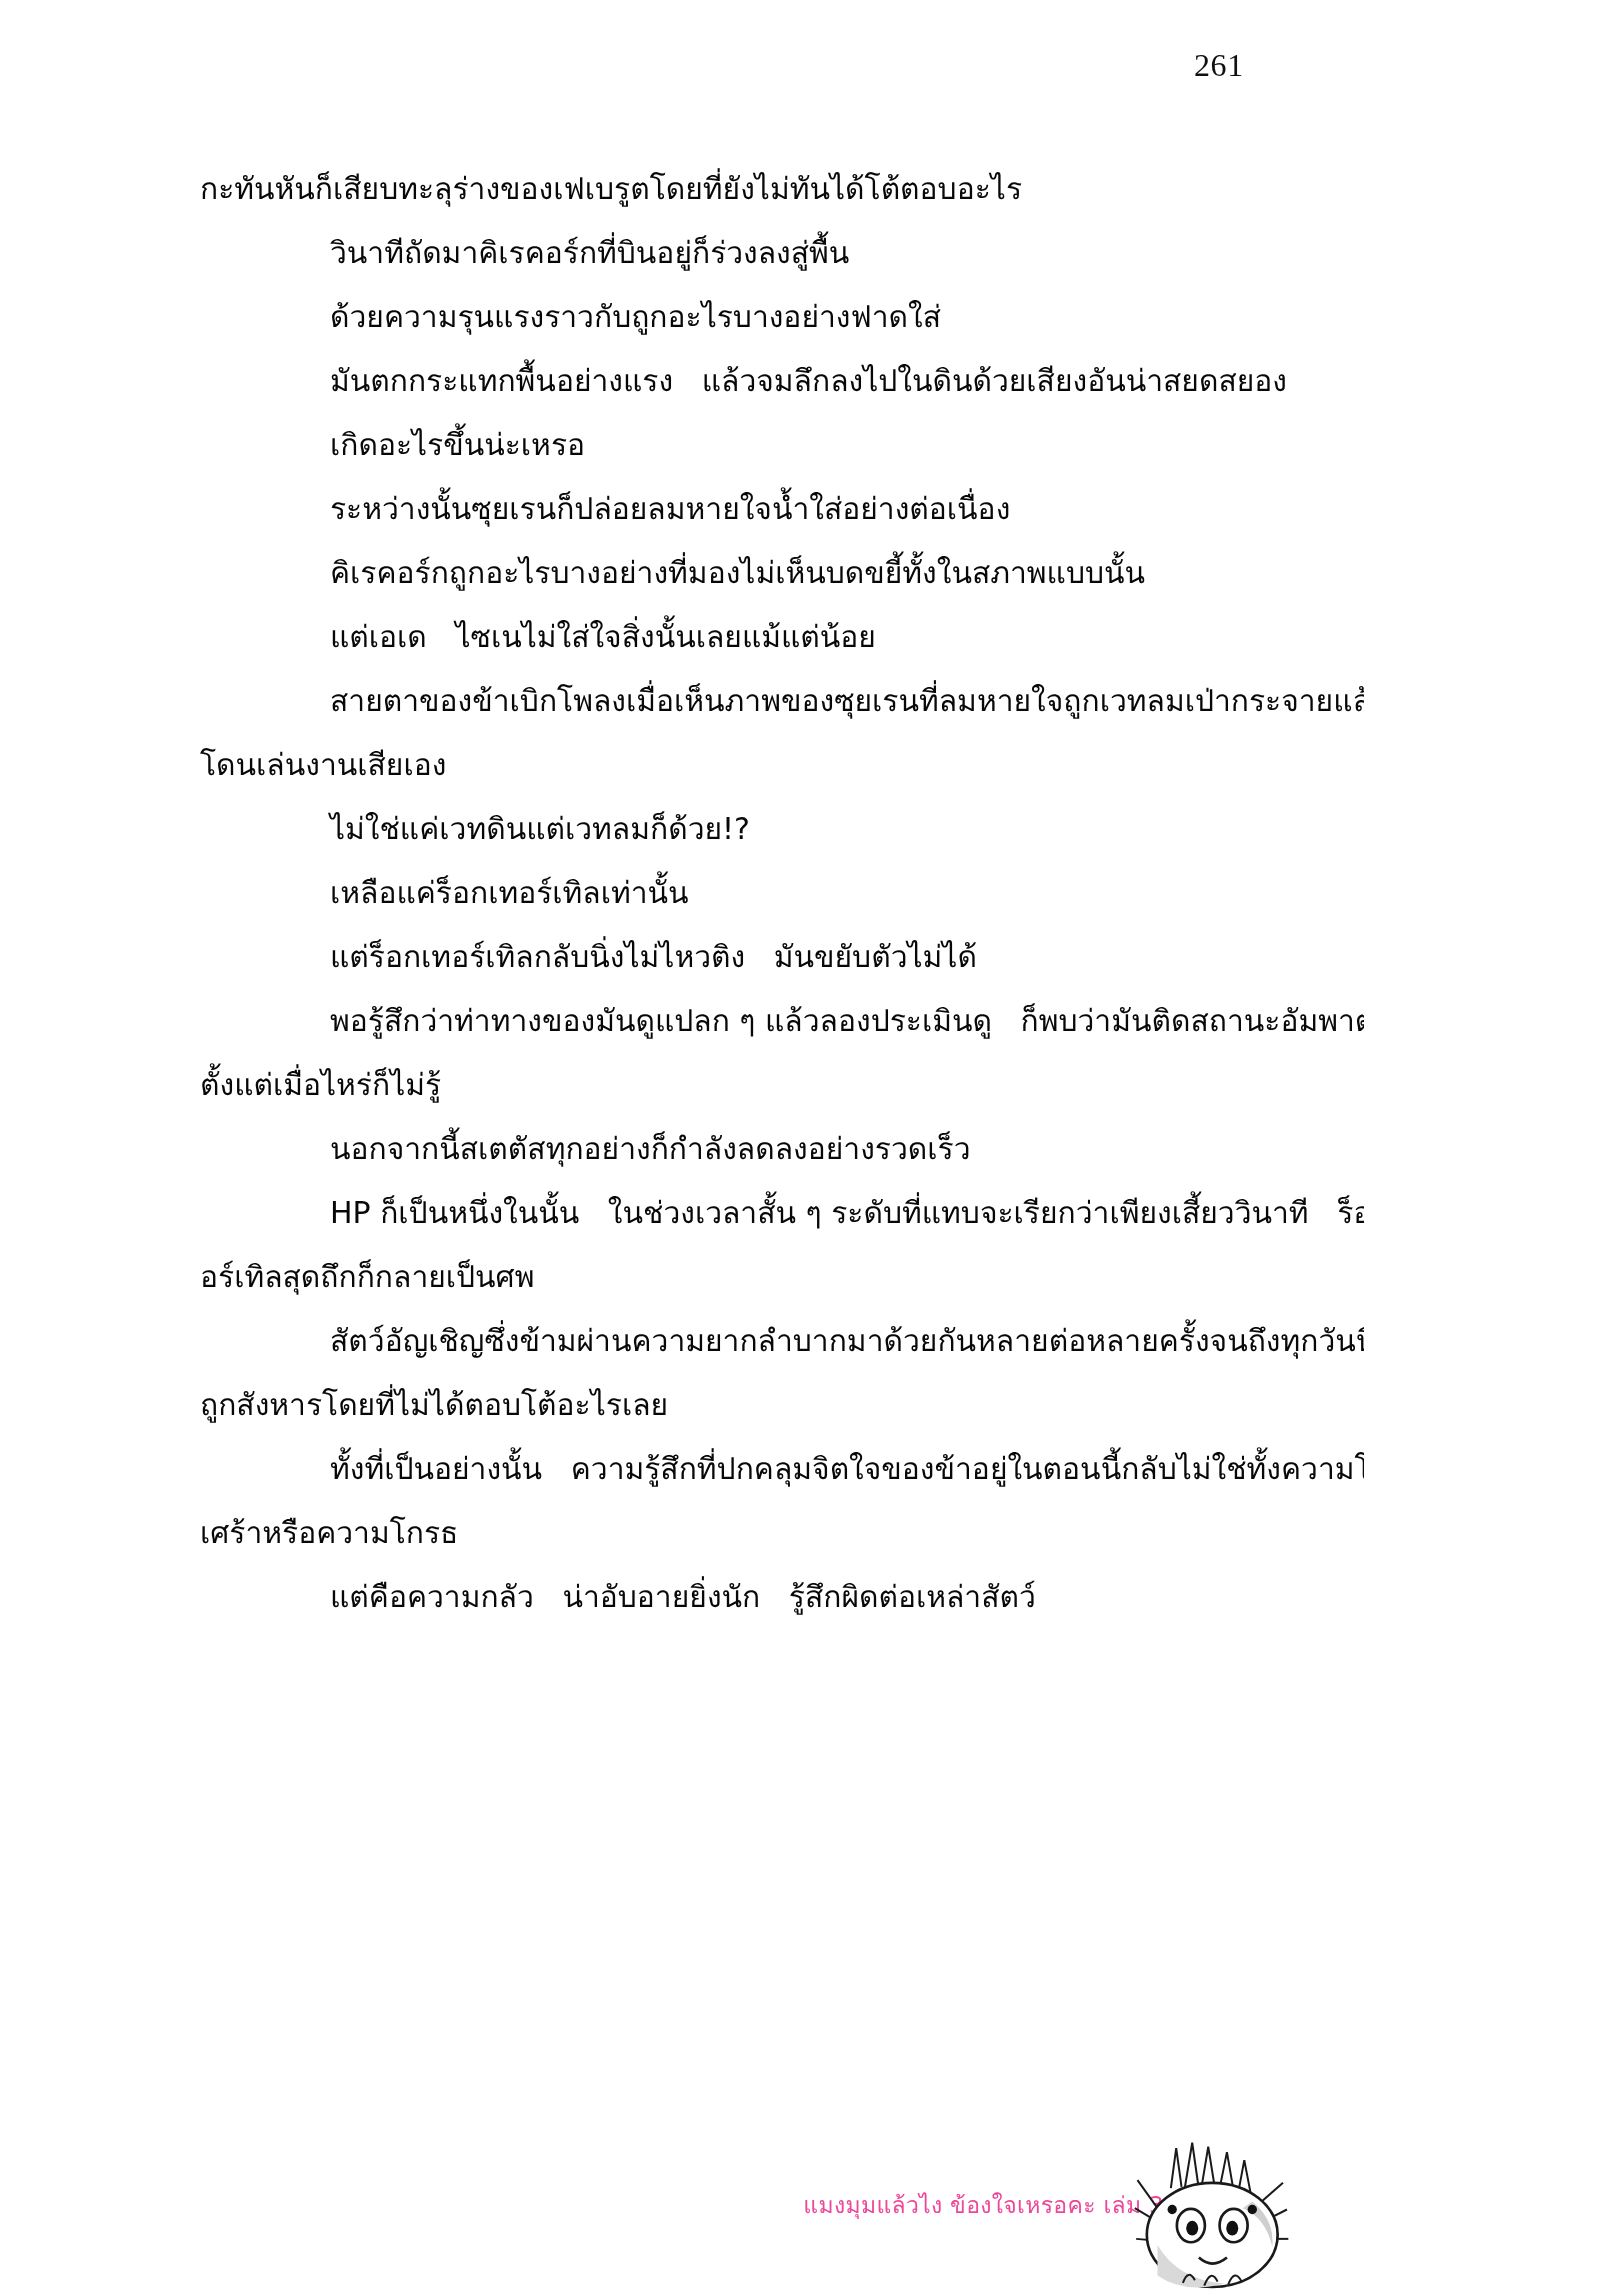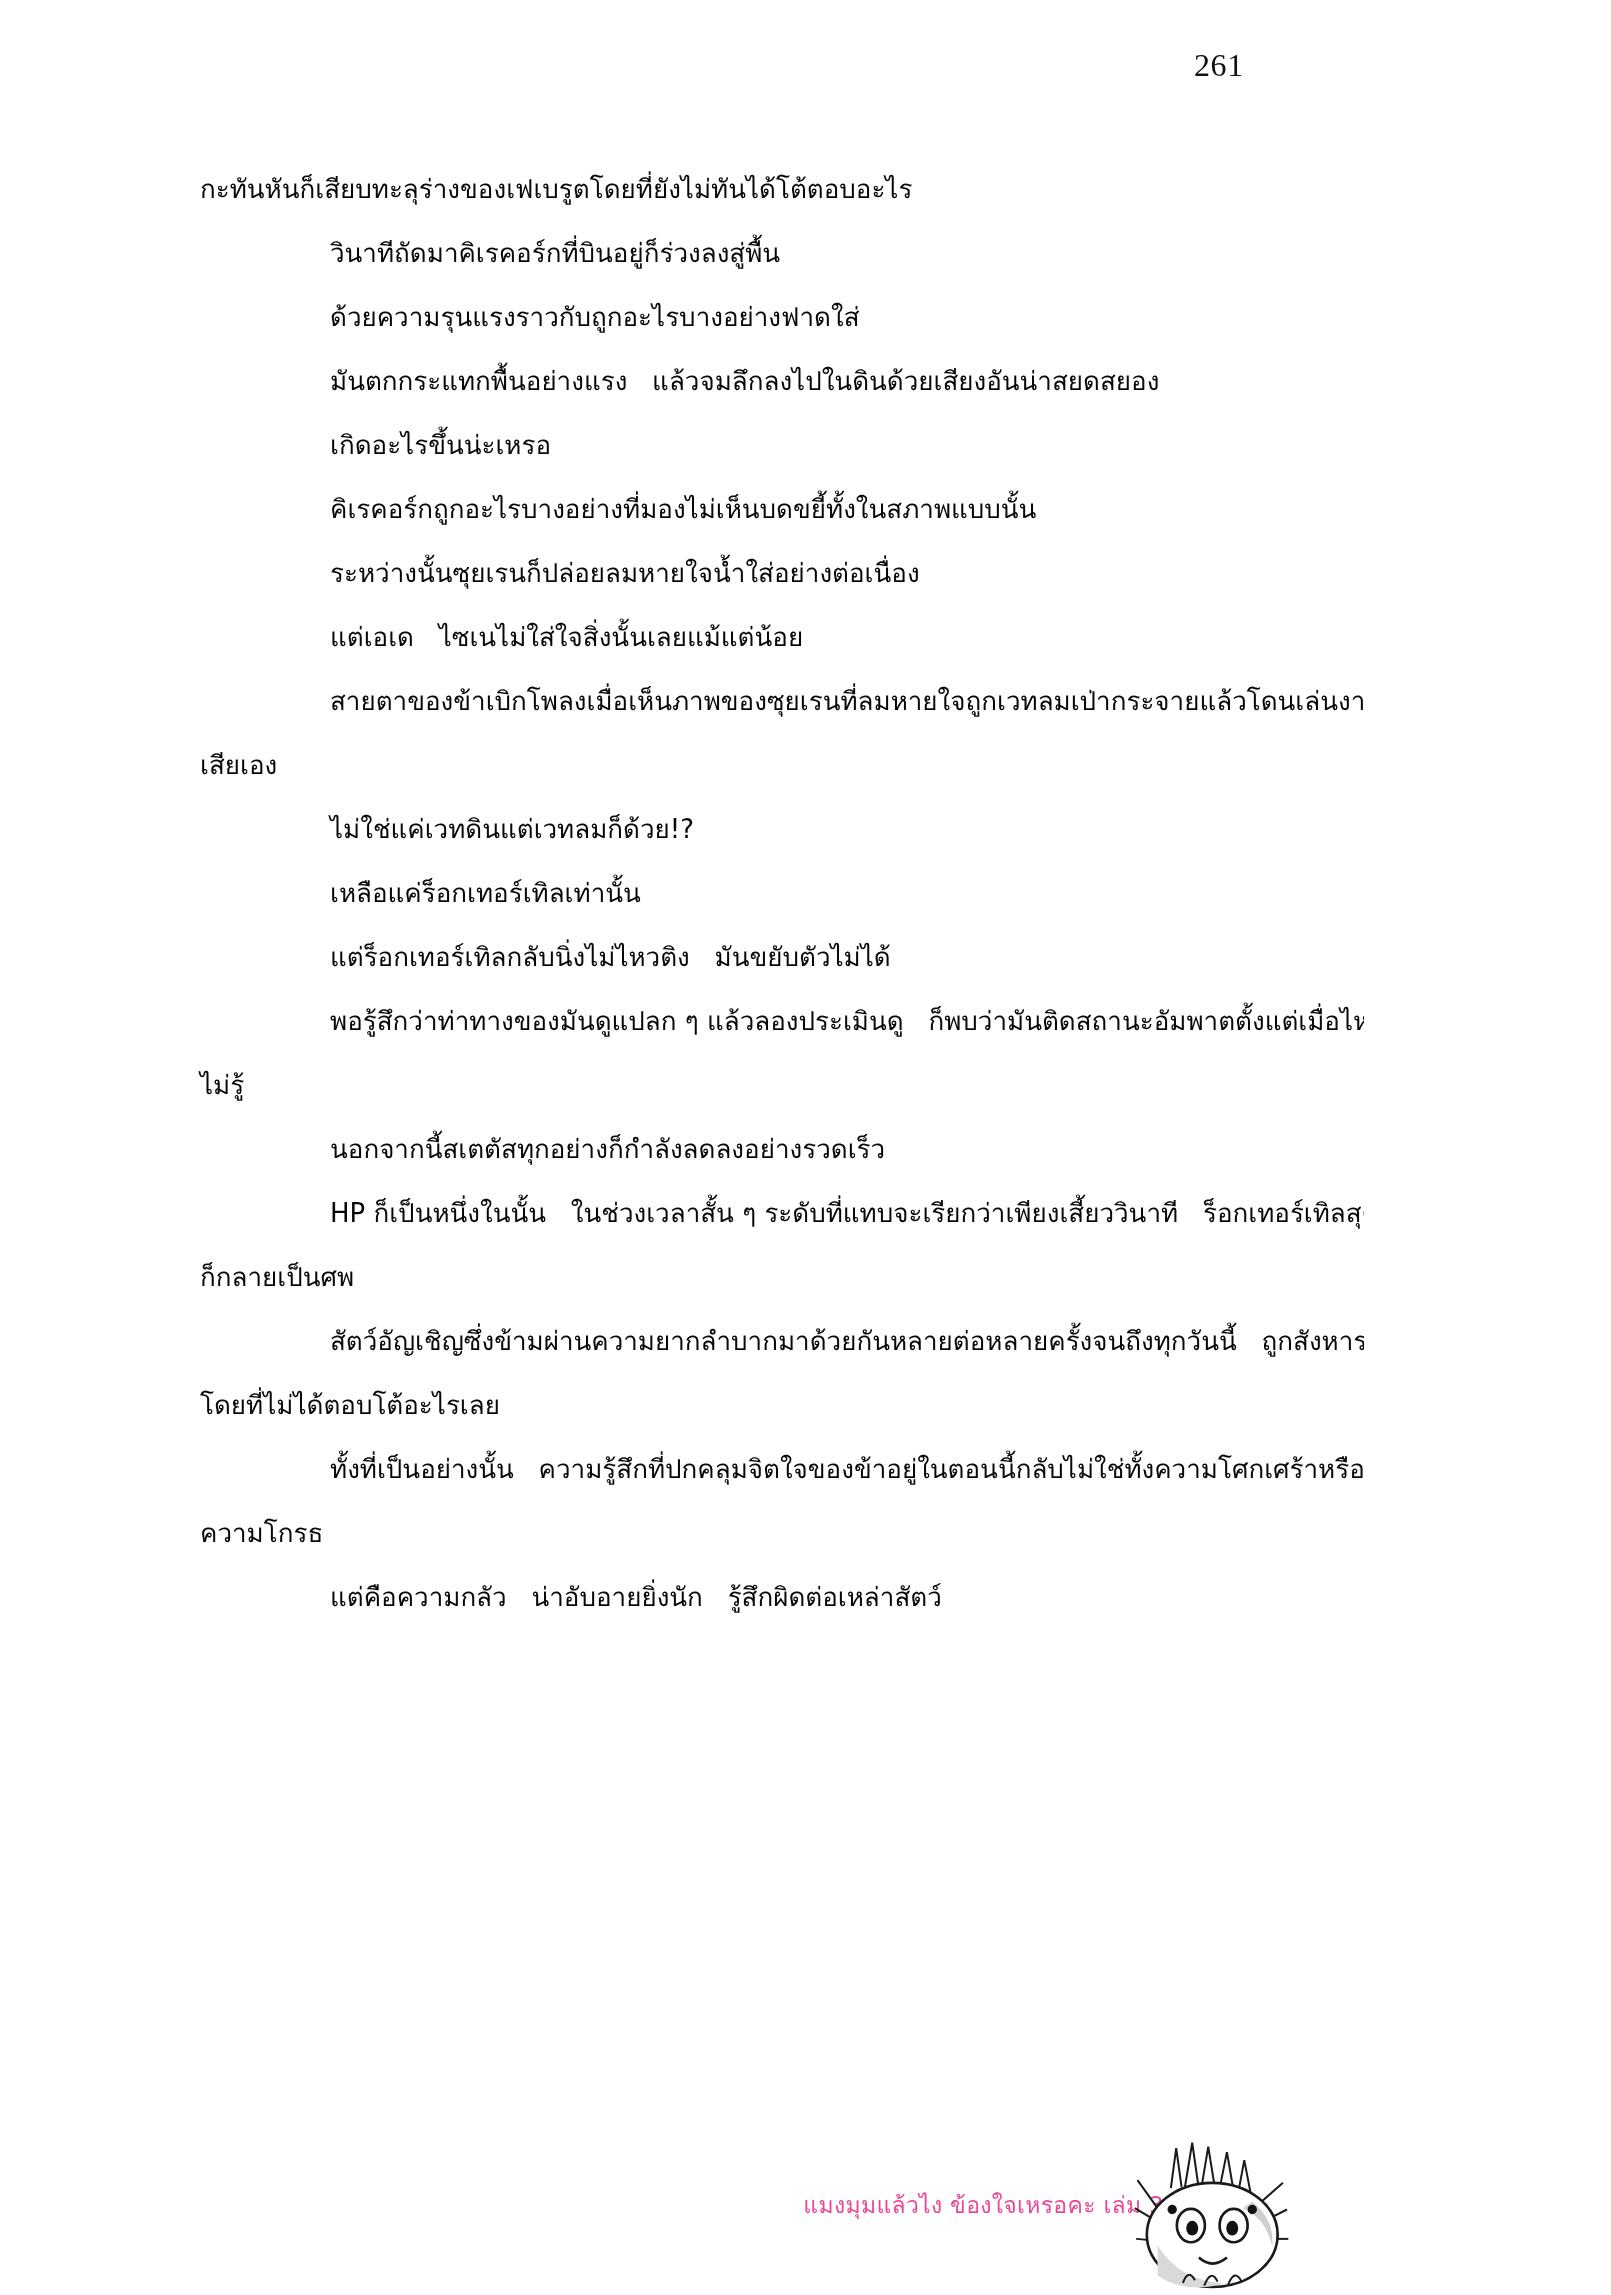--- a/index.html
+++ b/index.html
@@ -23,21 +23,21 @@
     font-size: 32px;
     font-family: "Liberation Serif", serif;
     letter-spacing: 0.7px;
     color: #111111;
   }
   .body-text {
     position: absolute;
     top: 157px;
     left: 200px;
     width: 1221px;
-    font-size: 26px;
+    font-size: 30px;
     line-height: 64px;
     color: #080808;
   }
   .para {
     margin: 0;
     text-indent: 130px;
     white-space: pre-wrap;
   }
   .para.no-indent {
     text-indent: 0;
@@ -70,22 +70,22 @@
 <div class="page">
 
   <div class="page-number">261</div>
 
   <div class="body-text">
     <p class="para no-indent">กะทันหันก็เสียบทะลุร่างของเฟเบรูตโดยที่ยังไม่ทันได้โต้ตอบอะไร</p>
     <p class="para">วินาทีถัดมาคิเรคอร์กที่บินอยู่ก็ร่วงลงสู่พื้น</p>
     <p class="para">ด้วยความรุนแรงราวกับถูกอะไรบางอย่างฟาดใส่</p>
     <p class="para">มันตกกระแทกพื้นอย่างแรง   แล้วจมลึกลงไปในดินด้วยเสียงอันน่าสยดสยอง</p>
     <p class="para">เกิดอะไรขึ้นน่ะเหรอ</p>
+    <p class="para">ระหว่างนั้นซุยเรนก็ปล่อยลมหายใจน้ำใส่อย่างต่อเนื่อง</p>
     <p class="para">คิเรคอร์กถูกอะไรบางอย่างที่มองไม่เห็นบดขยี้ทั้งในสภาพแบบนั้น</p>
-    <p class="para">ระหว่างนั้นซุยเรนก็ปล่อยลมหายใจน้ำใส่อย่างต่อเนื่อง</p>
     <p class="para">แต่เอเด   ไซเนไม่ใส่ใจสิ่งนั้นเลยแม้แต่น้อย</p>
     <p class="para">สายตาของข้าเบิกโพลงเมื่อเห็นภาพของซุยเรนที่ลมหายใจถูกเวทลมเป่ากระจายแล้วโดนเล่นงานเสียเอง</p>
     <p class="para">ไม่ใช่แค่เวทดินแต่เวทลมก็ด้วย!?</p>
     <p class="para">เหลือแค่ร็อกเทอร์เทิลเท่านั้น</p>
     <p class="para">แต่ร็อกเทอร์เทิลกลับนิ่งไม่ไหวติง   มันขยับตัวไม่ได้</p>
     <p class="para">พอรู้สึกว่าท่าทางของมันดูแปลก ๆ แล้วลองประเมินดู   ก็พบว่ามันติดสถานะอัมพาตตั้งแต่เมื่อไหร่ก็ไม่รู้</p>
     <p class="para">นอกจากนี้สเตตัสทุกอย่างก็กำลังลดลงอย่างรวดเร็ว</p>
     <p class="para">HP ก็เป็นหนึ่งในนั้น   ในช่วงเวลาสั้น ๆ ระดับที่แทบจะเรียกว่าเพียงเสี้ยววินาที   ร็อกเทอร์เทิลสุดถึกก็กลายเป็นศพ</p>
     <p class="para">สัตว์อัญเชิญซึ่งข้ามผ่านความยากลำบากมาด้วยกันหลายต่อหลายครั้งจนถึงทุกวันนี้   ถูกสังหารโดยที่ไม่ได้ตอบโต้อะไรเลย</p>
     <p class="para">ทั้งที่เป็นอย่างนั้น   ความรู้สึกที่ปกคลุมจิตใจของข้าอยู่ในตอนนี้กลับไม่ใช่ทั้งความโศกเศร้าหรือความโกรธ</p>

